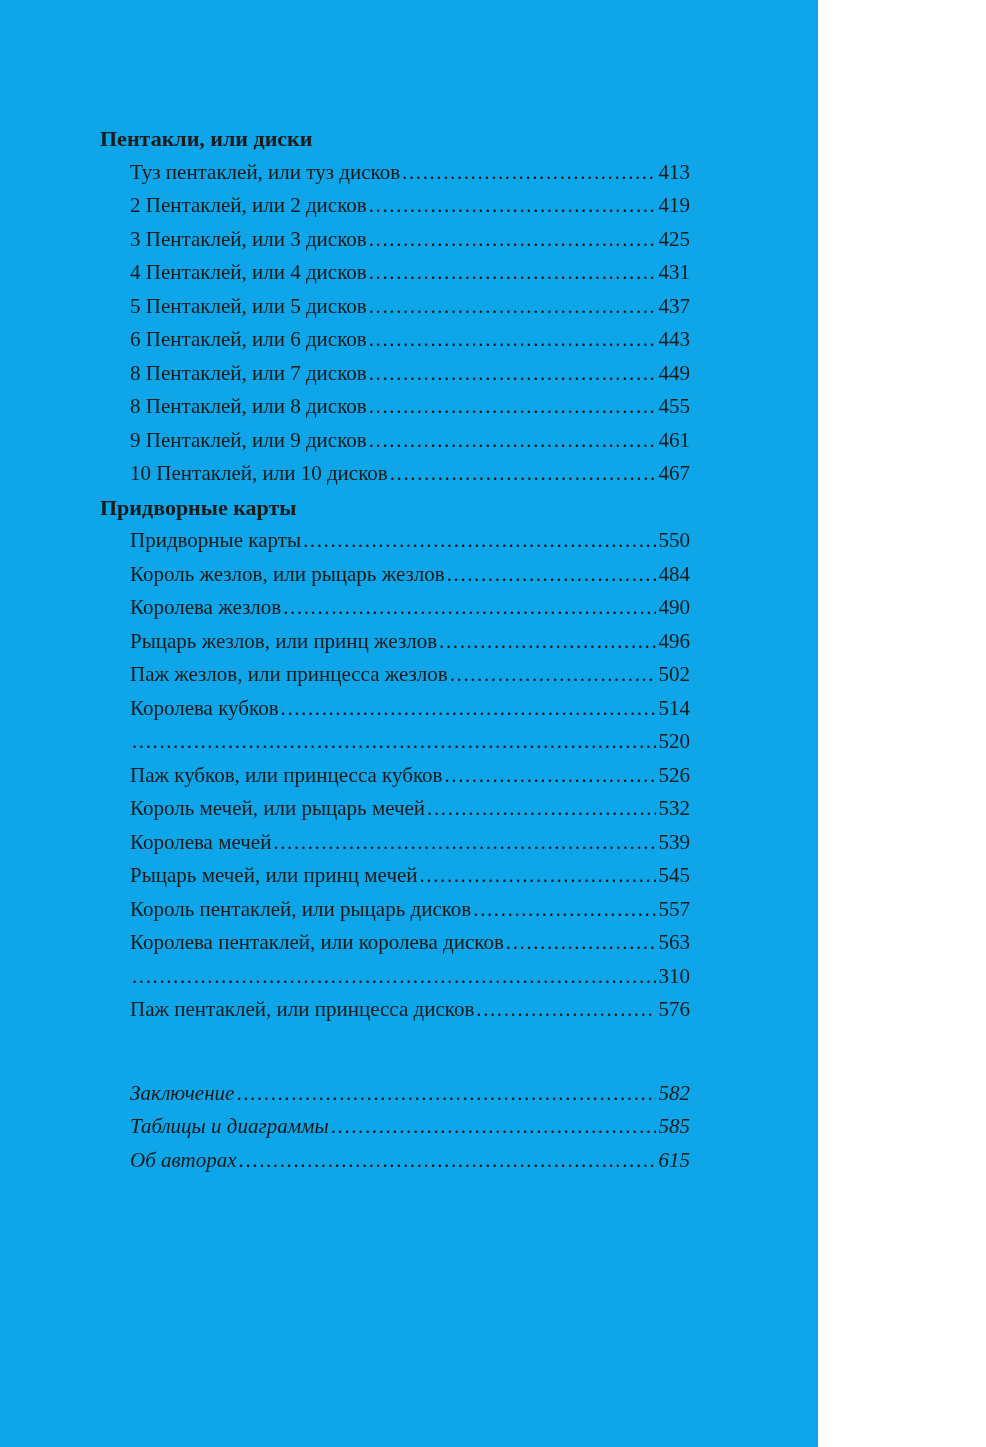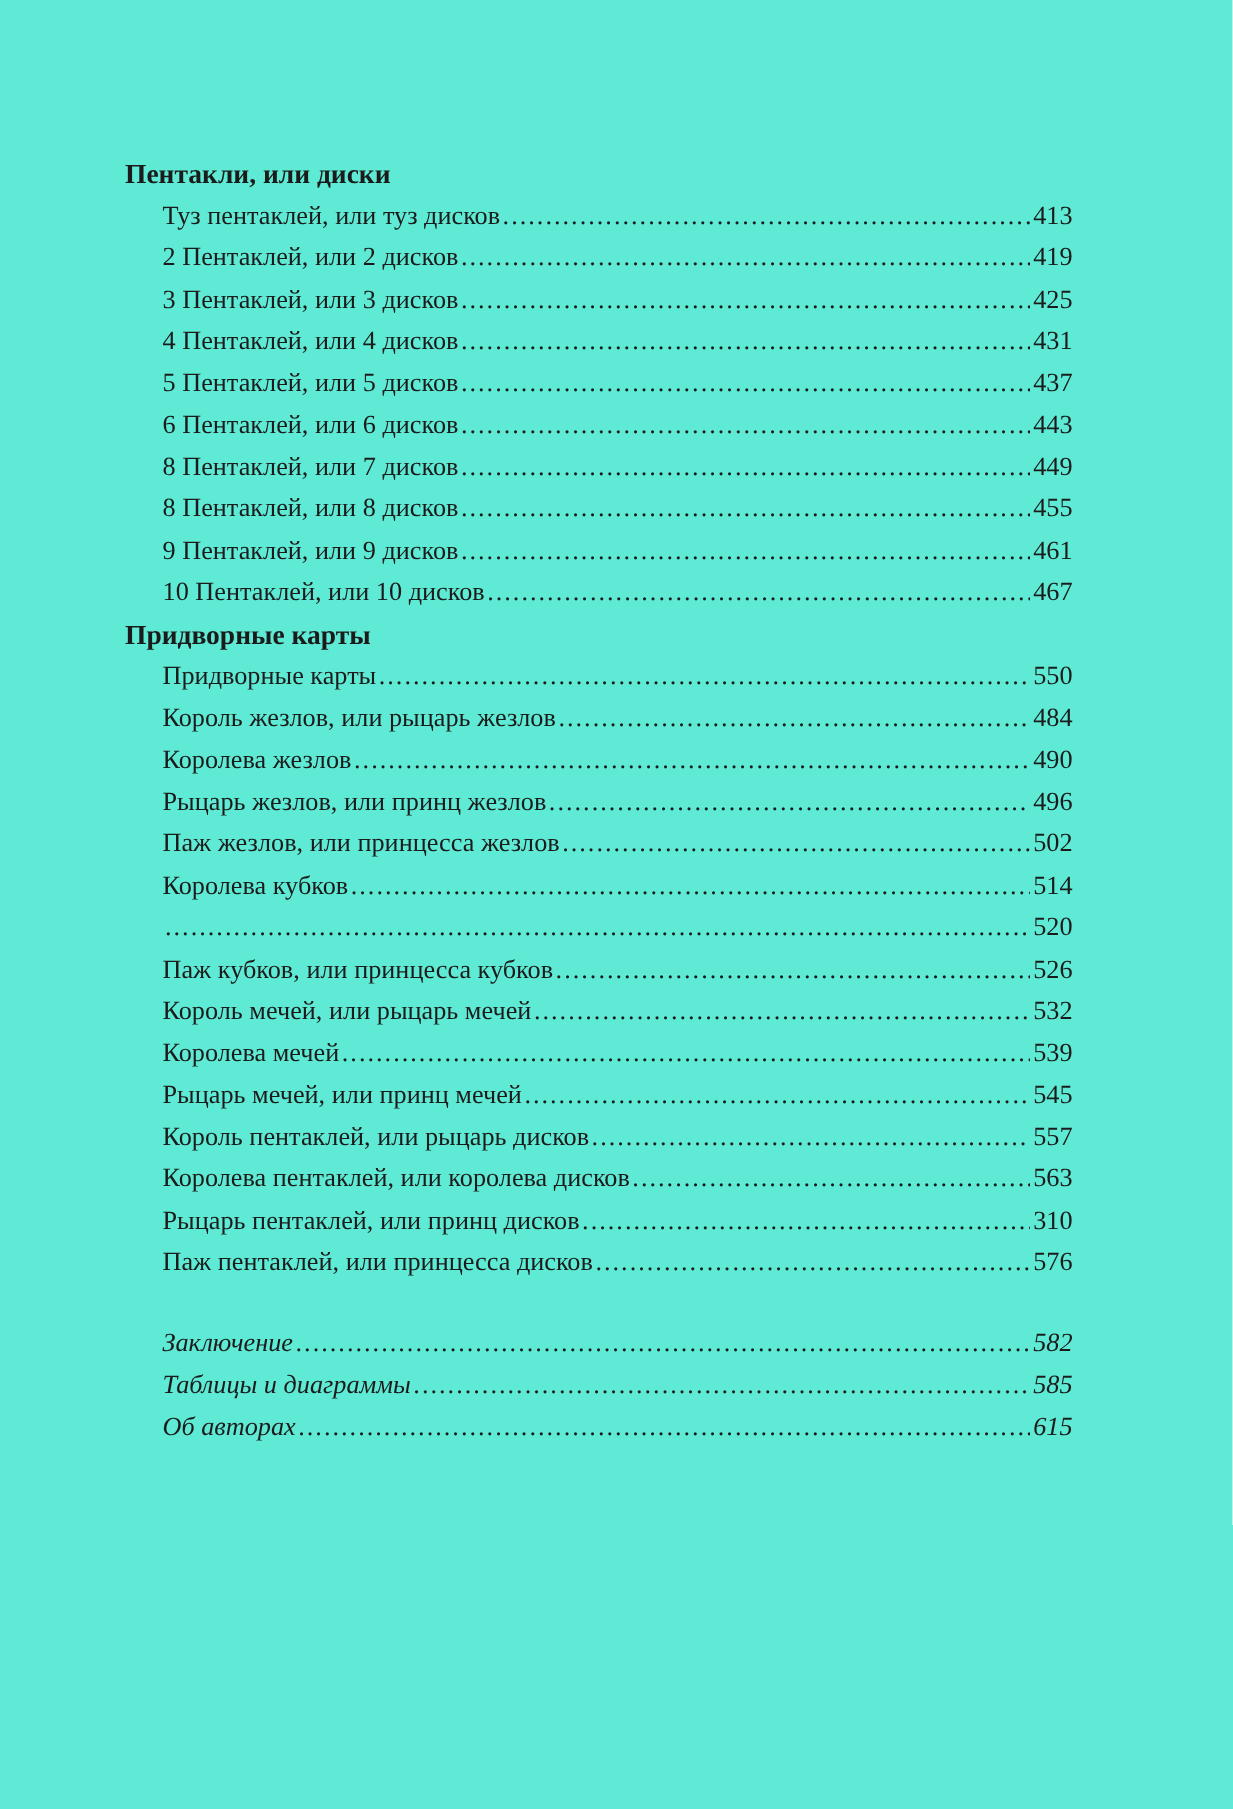--- a/index.html
+++ b/index.html
@@ -2,24 +2,24 @@
 <html><head>
 <meta charset="utf-8">
 <style>
   html, body {
     margin: 0;
     padding: 0;
     background: #ffffff;
   }
   .page {
     position: relative;
-    width: 986px;
+    width: 818px;
     height: 1447px;
     box-sizing: border-box;
-    background: #5eead4;
+    background: #0ea5e9;
     padding: 122px 128px 12px 100px;
     font-family: "Liberation Serif", "DejaVu Serif", serif;
     font-size: 21px;
     line-height: 33.5px;
     color: #1b1b1b;
     overflow: hidden;
   }
   .toc-heading {
     font-weight: bold;
     font-size: 22px;
@@ -44,21 +44,21 @@
   .toc-leader::after {
     content: "..........................................................................................................................................................................................";
     letter-spacing: 1.6px;
   }
   .toc-page {
     flex: 0 0 auto;
     white-space: nowrap;
     padding-left: 3px;
   }
   .back-matter {
-    margin-top: 31px;
+    margin-top: 50px;
   }
   .back-matter .toc-title,
   .back-matter .toc-page {
     font-style: italic;
   }
 </style>
 </head>
 <body>
 
 <div class="page">
@@ -173,21 +173,20 @@
         <span class="toc-title">Король пентаклей, или рыцарь дисков</span>
         <span class="toc-leader"></span>
         <span class="toc-page">557</span>
       </div>
       <div class="toc-entry">
         <span class="toc-title">Королева пентаклей, или королева дисков</span>
         <span class="toc-leader"></span>
         <span class="toc-page">563</span>
       </div>
       <div class="toc-entry">
-        <span class="toc-title">Рыцарь пентаклей, или принц дисков</span>
         <span class="toc-leader"></span>
         <span class="toc-page">310</span>
       </div>
       <div class="toc-entry">
         <span class="toc-title">Паж пентаклей, или принцесса дисков</span>
         <span class="toc-leader"></span>
         <span class="toc-page">576</span>
       </div>
       <div class="back-matter">
         <div class="toc-entry">

